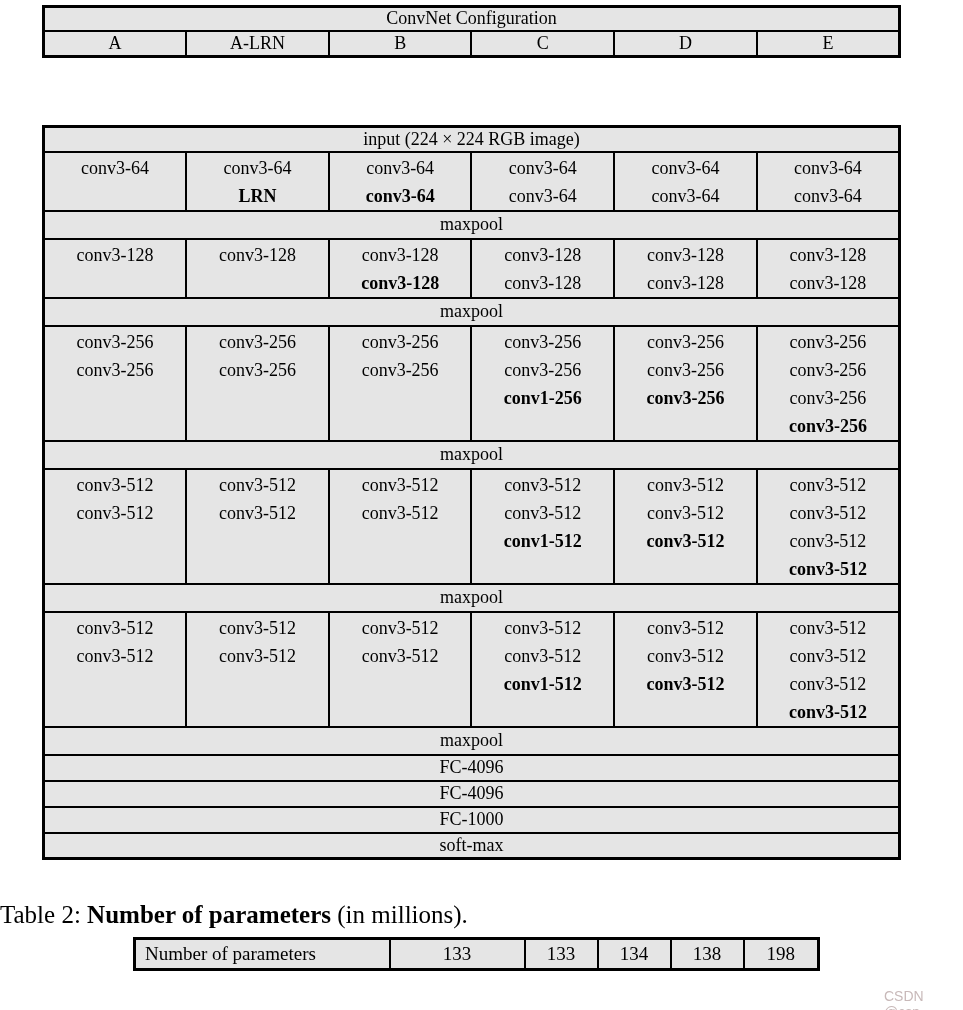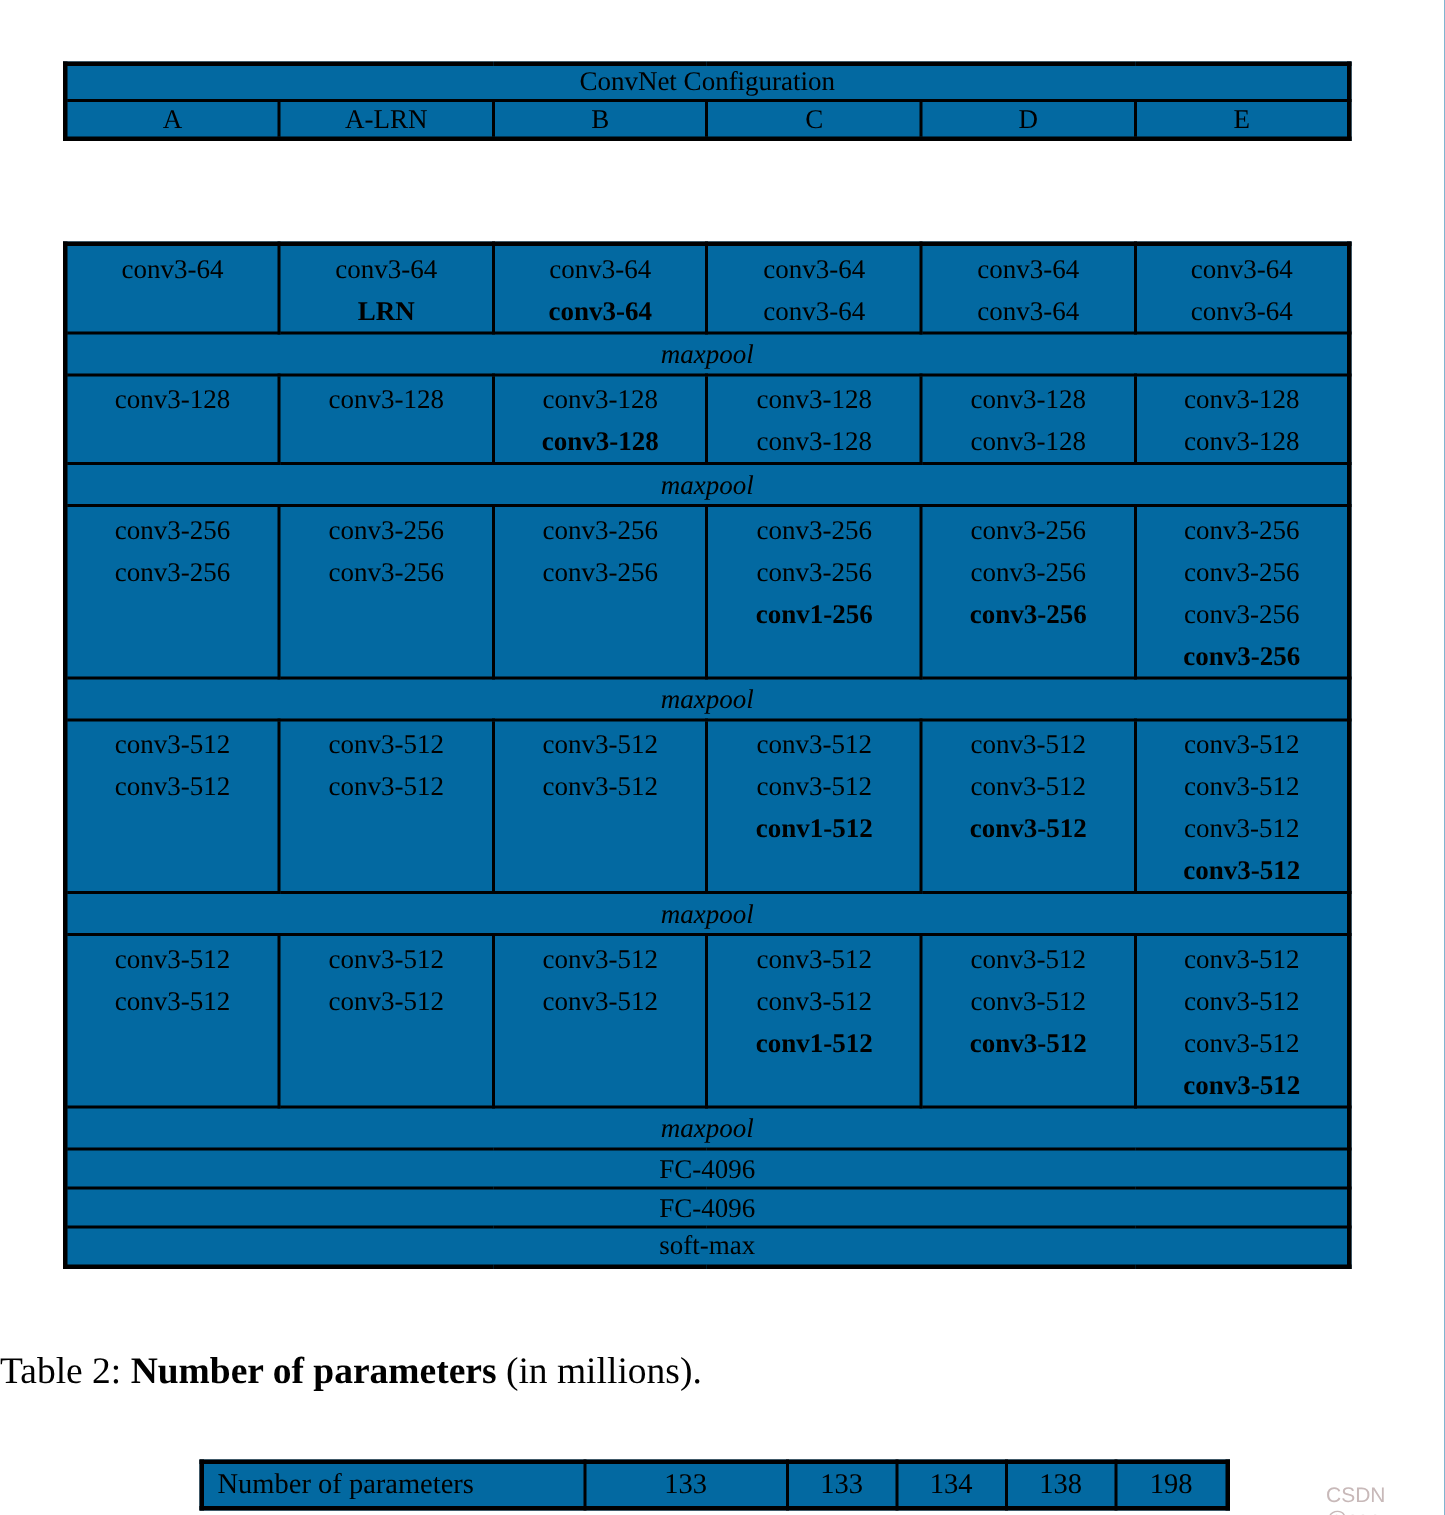--- a/index.html
+++ b/index.html
@@ -1,30 +1,30 @@
 <!DOCTYPE html>
 <html><head>
 <meta charset="utf-8">
 <style>
   html,body { margin:0; padding:0; }
   body {
     width:963px; height:1010px; background:#ffffff; position:relative;
     font-family:"Liberation Serif", serif; color:#000;
   }
   .abs { position:absolute; }
-  table { border-collapse:collapse; table-layout:fixed; background:#0369a1;margin-top:36px; }
+  table { border-collapse:collapse; table-layout:fixed; background:#e5e5e5; }
   .t { width:859px; border:3px solid #000; }
   .t td { border:2px solid #000; font-size:18px; padding:0; text-align:center; vertical-align:middle; overflow:hidden; }
   tr.hT  { height:24px; }
   tr.hL  { height:26px; }
   tr.hW  { height:54px; }
   .pre   { white-space:pre-line; line-height:25px; }
   tr.hIn { height:25px; }
   tr.hB2 { height:57px; }
-  tr.hMp { height:28px;font-style:italic; }
+  tr.hMp { height:28px; }
   tr.hB4 { height:113px; }
   tr.hFc { height:26px; }
   td.conv { vertical-align:top; padding-top:1px; }
   td.conv .ln { height:28px; line-height:28px; }
   .b { font-weight:bold; }
   .caption { left:0; right:0; top:901px; text-align:left; font-size:25px; }
   .tp { border:3px solid #000; }
   .tp td { border:2px solid #000; font-size:19px; height:28px; text-align:center; padding:0; vertical-align:middle; }
   .tp td.left { text-align:left; padding-left:9px; }
   .watermark {
@@ -49,20 +49,23 @@
       <td>D</td>
       <td>E</td>
     </tr>
   </tbody>
     </table>
 </div>
 
 <div class="abs" style="left:42px; top:125px;">
   <table class="t">
     <tbody>
+        <tr class="hIn">
+      <td colspan="6">input (224 × 224 RGB image)</td>
+    </tr>
 
     <tr class="hB2">
       <td class="conv">
         <div class="ln">conv3-64</div>
       </td>
       <td class="conv">
         <div class="ln">conv3-64</div>
         <div class="ln b">LRN</div>
       </td>
       <td class="conv">
@@ -218,20 +221,23 @@
     </tr>
 
     <tr class="hMp">
       <td colspan="6">maxpool</td>
     </tr>
     <tr class="hFc">
       <td colspan="6">FC-4096</td>
     </tr>
     <tr class="hFc">
       <td colspan="6">FC-4096</td>
+    </tr>
+    <tr class="hFc">
+      <td colspan="6">FC-1000</td>
     </tr>
     <tr class="hFc">
       <td colspan="6">soft-max</td>
     </tr>
   </tbody>
     </table>
 </div>
 
 <div class="abs caption">
   <span>Table 2: </span><span class="b">Number of parameters</span><span> (in millions).</span>

